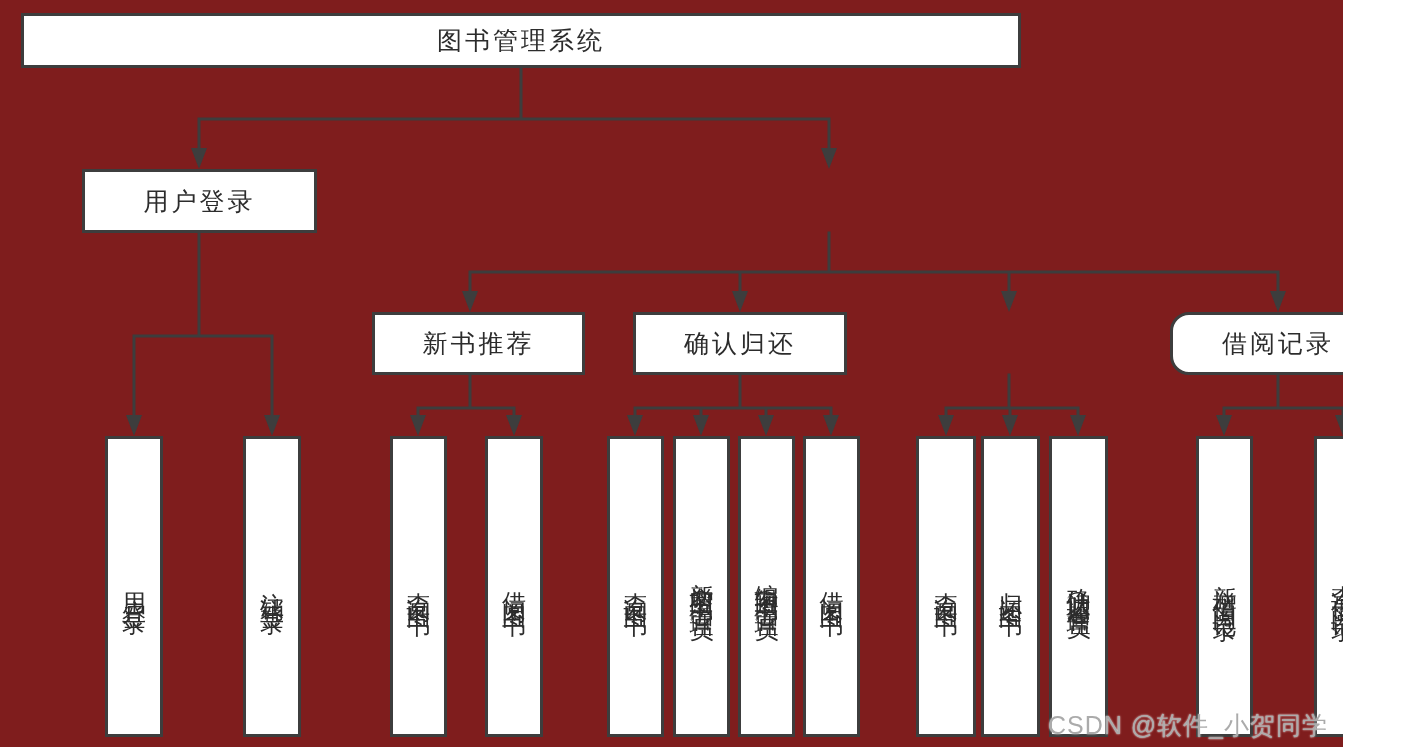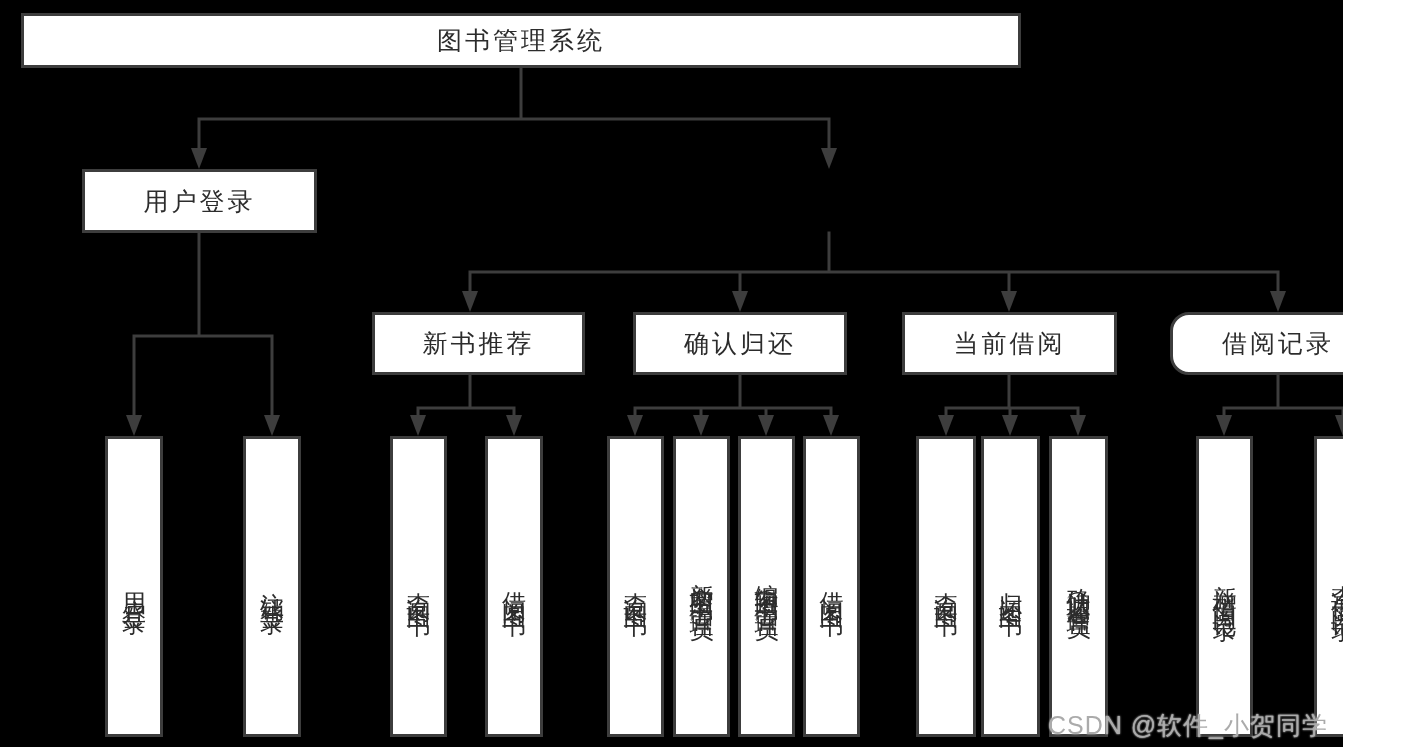--- a/index.html
+++ b/index.html
@@ -5,21 +5,21 @@
   html, body {
     margin: 0;
     padding: 0;
     background: #ffffff;
     font-family: "Liberation Sans", "DejaVu Sans", sans-serif;
   }
   .canvas {
     position: relative;
     width: 1343px;
     height: 747px;
-    background: #000000;
+    background: #7f1d1d;
     overflow: hidden;
   }
   .connectors {
     position: absolute;
     left: 0;
     top: 0;
     width: 1405px;
     height: 747px;
     pointer-events: none;
   }
@@ -134,23 +134,20 @@
   <div class="node h" style="left:82px; top:169px; width:235px; height:64px;">
     <span class="lbl">用户登录</span>
   </div>
 
   <div class="node h" style="left:372px; top:312px; width:213px; height:63px;">
     <span class="lbl">新书推荐</span>
   </div>
   <div class="node h" style="left:633px; top:312px; width:214px; height:63px;">
     <span class="lbl">确认归还</span>
   </div>
-  <div class="node h" style="left:902px; top:312px; width:215px; height:63px;">
-    <span class="lbl">当前借阅</span>
-  </div>
   <div class="node h" style="left:1170px; top:312px; width:216px; height:63px;border-radius:19px;">
     <span class="lbl">借阅记录</span>
   </div>
 
   <div class="node v" style="left:105px; top:436px; width:58px; height:301px;">
     <span class="lbl">用户登录</span>
   </div>
   <div class="node v" style="left:243px; top:436px; width:58px; height:301px;">
     <span class="lbl">注销登录</span>
   </div>

